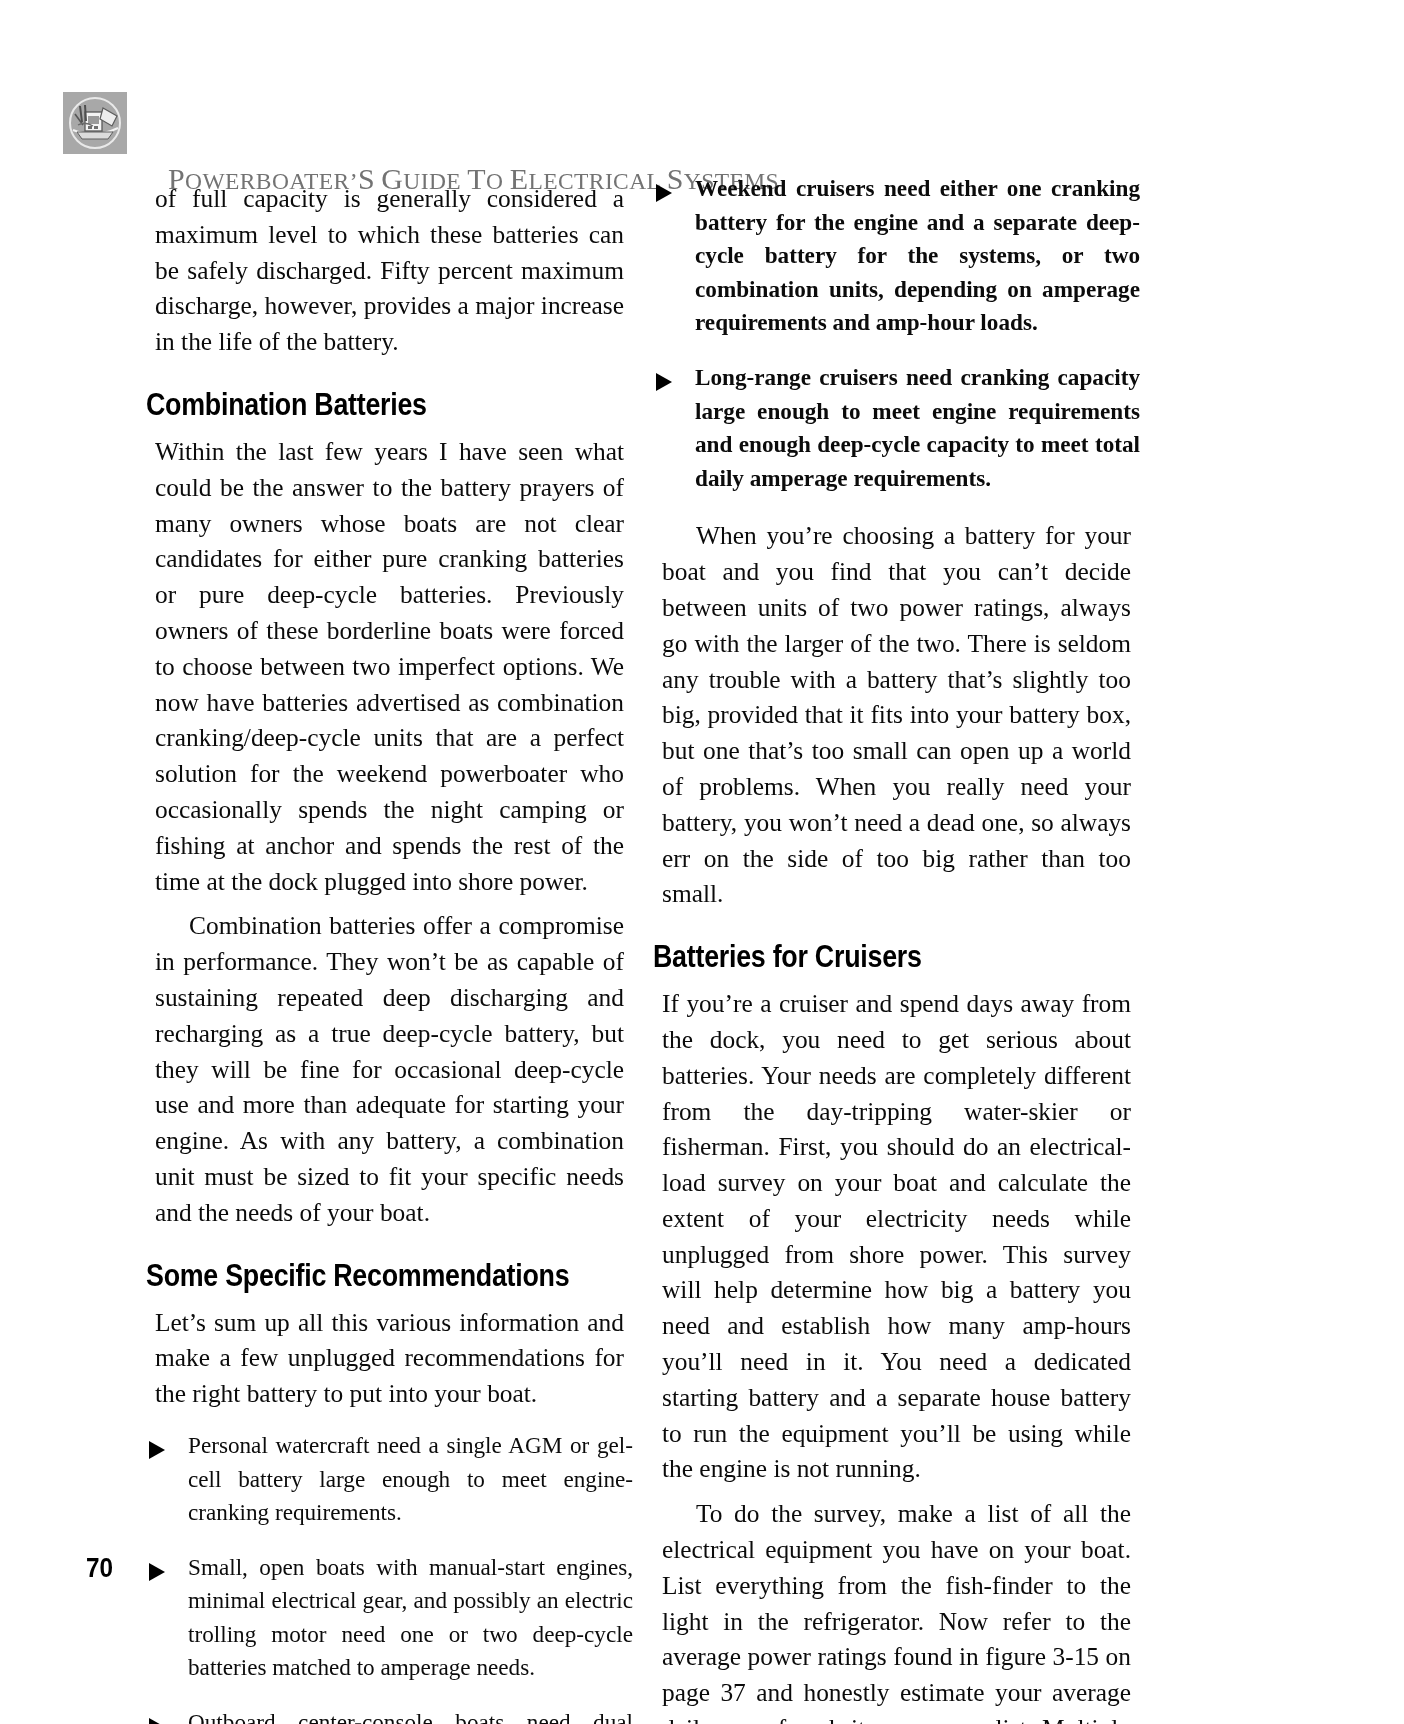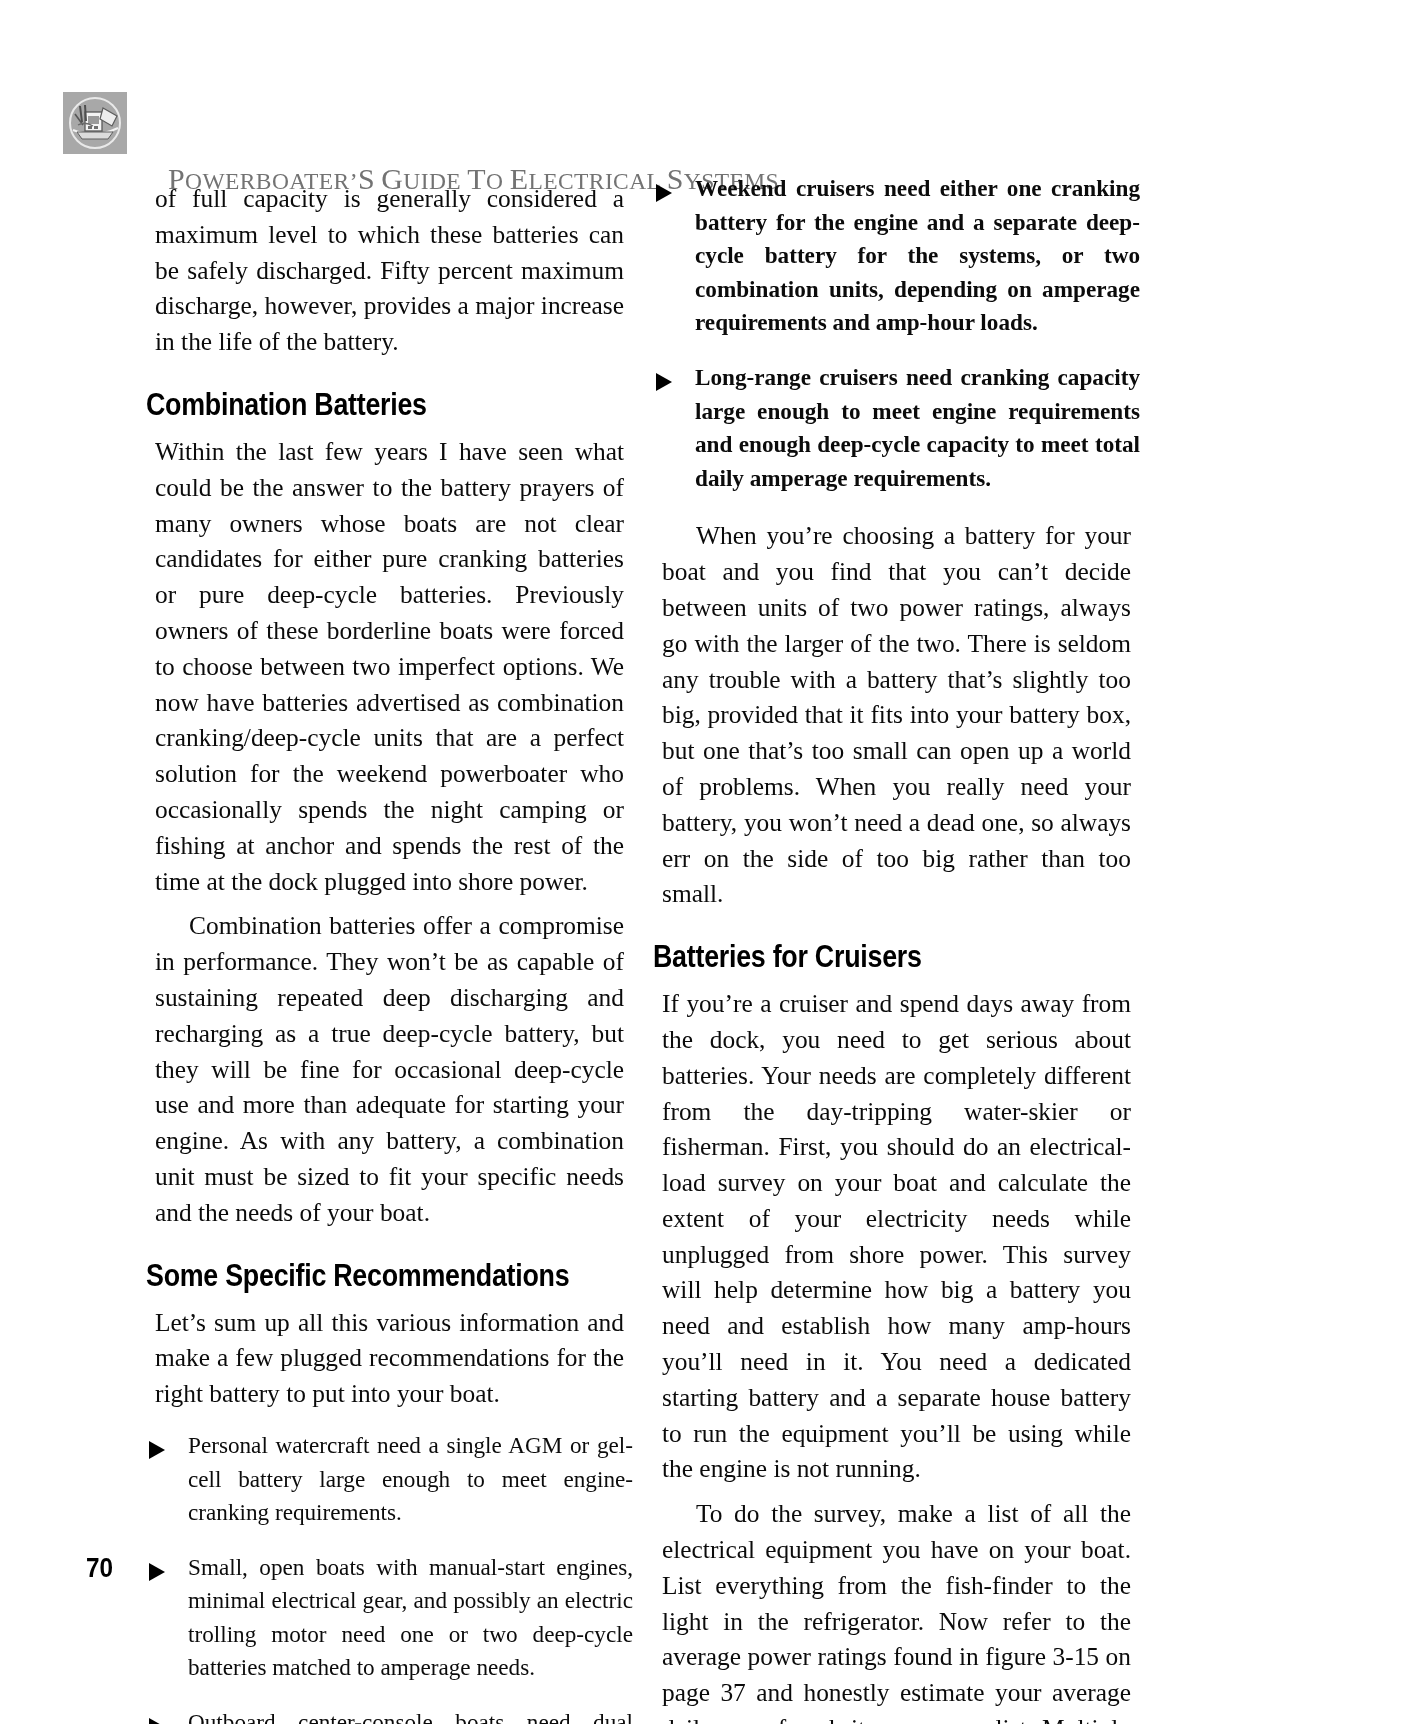--- a/index.html
+++ b/index.html
@@ -154,21 +154,21 @@
     <p class="body">of full capacity is generally considered a maximum level to which these batteries can be safely discharged. Fifty percent maximum discharge, however, provides a major increase in the life of the battery.</p>
 
     <h2 class="section">Combination Batteries</h2>
 
     <p class="body">Within the last few years I have seen what could be the answer to the battery prayers of many owners whose boats are not clear candidates for either pure cranking batteries or pure deep-cycle batteries. Previously owners of these borderline boats were forced to choose between two imperfect options. We now have batteries advertised as combination cranking/deep-cycle units that are a perfect solution for the weekend powerboater who occasionally spends the night camping or fishing at anchor and spends the rest of the time at the dock plugged into shore power.</p>
 
     <p class="body indent">Combination batteries offer a compromise in performance. They won’t be as capable of sustaining repeated deep discharging and recharging as a true deep-cycle battery, but they will be fine for occasional deep-cycle use and more than adequate for starting your engine. As with any battery, a combination unit must be sized to fit your specific needs and the needs of your boat.</p>
 
     <h2 class="section">Some Specific Recommendations</h2>
 
-    <p class="body">Let’s sum up all this various information and make a few plugged recommendations for the right battery to put into your boat.</p>
+    <p class="body">Let’s sum up all this various information and make a few unplugged recommendations for the right battery to put into your boat.</p>
 
     <ul class="bullets">
       <li>
         <span class="tri"></span>
         <span>Personal watercraft need a single AGM or gel-cell battery large enough to meet engine-cranking requirements.</span>
       </li>
       <li>
         <span class="tri"></span>
         <span>Small, open boats with manual-start engines, minimal electrical gear, and possibly an electric trolling motor need one or two deep-cycle batteries matched to amperage needs.</span>
       </li>

